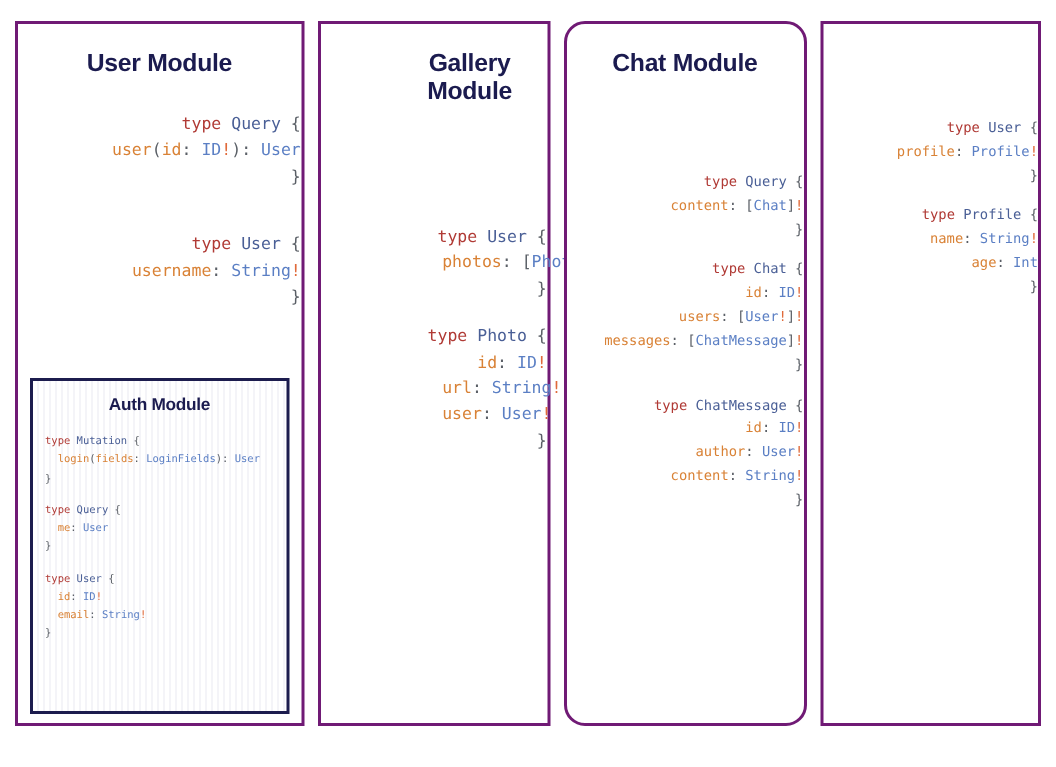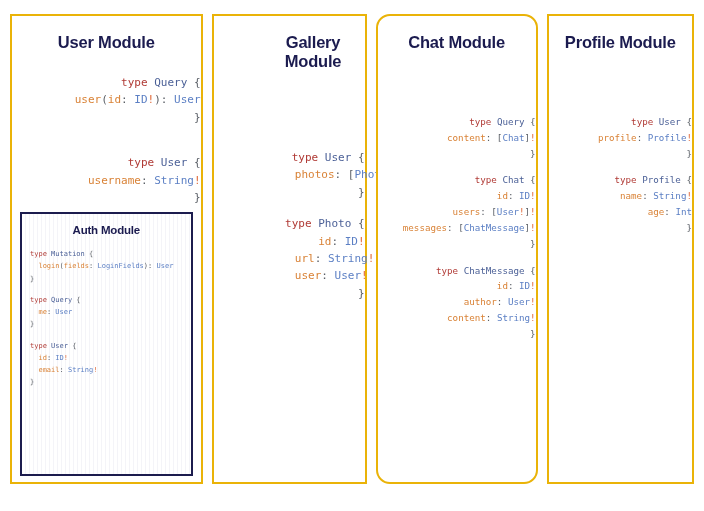--- a/index.html
+++ b/index.html
@@ -20,21 +20,21 @@
     left: 10px;
     top: 14px;
     width: 684px;
     height: 470px;
     display: flex;
     gap: 9px;
   }
 
   .card {
     background: #ffffff;
-    border: 2px solid #eab308;
+    border: 2px solid #701a75;
     box-sizing: border-box;
     display: flex;
     flex-direction: column;
     position: relative;
   }
 
   .card-user    { width: 196px; }
   .card-gallery { width: 155px; padding-left: 48px; }
   .card-chat    { width: 165px; border-radius: 14px; }
   .card-profile { width: 150px; }
@@ -94,21 +94,21 @@
   .ty { color: #5b7fc4; }           
   .p  { color: #5a5f66; }           
   .b  { color: #e06a3a; }           
 
   
   .card-nested {
     position: absolute;
     left: 8px;
     right: 8px;
     bottom: 6px;
-    height: 264px;
+    height: 224px;
     border: 2px solid #1c1c4e;
     box-sizing: border-box;
     background:
       repeating-linear-gradient(
         to right,
         #ffffff 0px, #ffffff 3px,
         #f4f4f8 3px, #f4f4f8 4px
       );
     overflow: hidden;
   }
@@ -172,21 +172,20 @@
 <span class="p">  </span><span class="f">users</span><span class="p">: [</span><span class="ty">User</span><span class="b">!</span><span class="p">]</span><span class="b">!</span>
 <span class="p">  </span><span class="f">messages</span><span class="p">: [</span><span class="ty">ChatMessage</span><span class="p">]</span><span class="b">!</span>
 <span class="p">}</span></div><div class="blk"><span class="k">type </span><span class="t">ChatMessage</span><span class="p"> {</span>
 <span class="p">  </span><span class="f">id</span><span class="p">: </span><span class="ty">ID</span><span class="b">!</span>
 <span class="p">  </span><span class="f">author</span><span class="p">: </span><span class="ty">User</span><span class="b">!</span>
 <span class="p">  </span><span class="f">content</span><span class="p">: </span><span class="ty">String</span><span class="b">!</span>
 <span class="p">}</span></div></div>
   </div>
 
   <div class="card card-profile">
-    <div class="card-title">Profile Module</div>
     <div class="code code-profile"><div class="blk"><span class="k">type </span><span class="t">User</span><span class="p"> {</span>
 <span class="p">  </span><span class="f">profile</span><span class="p">: </span><span class="ty">Profile</span><span class="b">!</span>
 <span class="p">}</span></div><div class="blk"><span class="k">type </span><span class="t">Profile</span><span class="p"> {</span>
 <span class="p">  </span><span class="f">name</span><span class="p">: </span><span class="ty">String</span><span class="b">!</span>
 <span class="p">  </span><span class="f">age</span><span class="p">: </span><span class="ty">Int</span>
 <span class="p">}</span></div></div>
   </div>
 
 </div>
 

